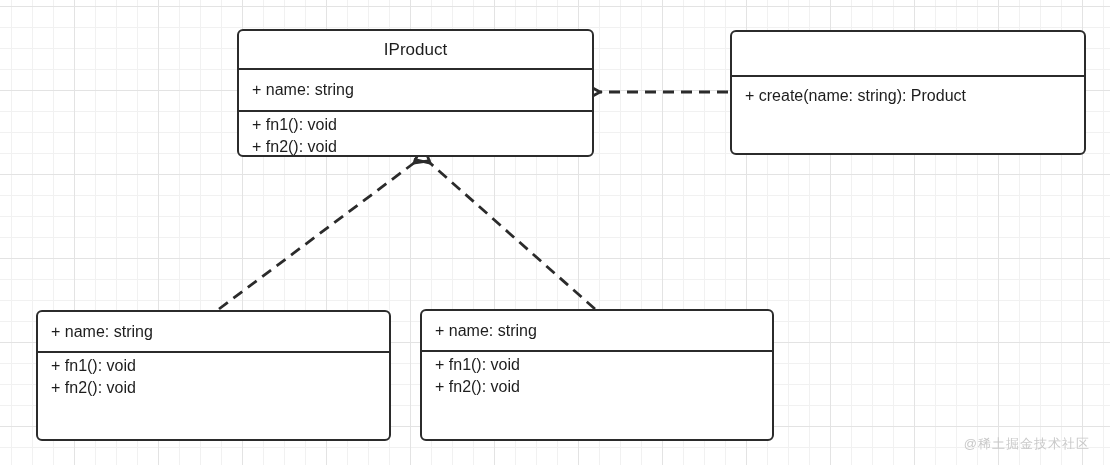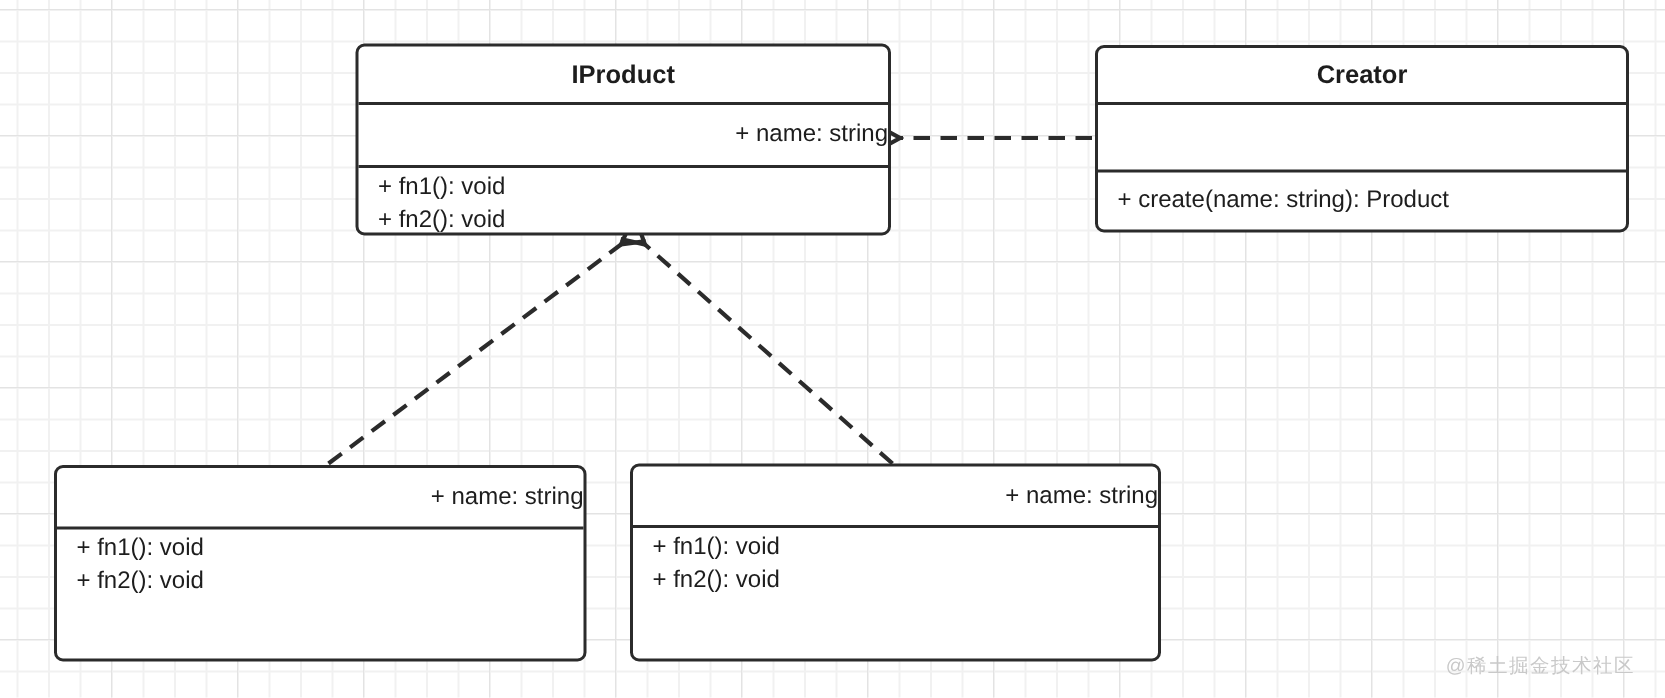--- a/index.html
+++ b/index.html
@@ -19,28 +19,27 @@
     background-size:84px 84px,84px 84px,21px 21px,21px 21px;
     background-position:-10px 6px,-10px 6px,-10px 6px,-10px 6px;
   }
   .uml-class{
     position:absolute;background:var(--box-fill);
     border:2.5px solid var(--stroke);border-radius:6px;
     color:var(--text);
   }
   .uml-title{
     display:flex;align-items:center;justify-content:center;
-    font-weight:bold;font-size:17px;
+    font-weight:normal;font-size:17px;
     border-bottom:2.5px solid var(--stroke);
   }
   .uml-attrs{
     display:flex;align-items:center;
     padding-left:13px;font-size:16px;
     border-bottom:2.5px solid var(--stroke);
-    justify-content:flex-end;
   }
   .uml-methods{
     padding:2px 0 0 13px;font-size:16px;line-height:22px;
   }
   .uml-methods.center{display:flex;align-items:center;padding-top:0;}
   .arrows{position:absolute;left:0;top:0;width:1110px;height:465px;pointer-events:none;}
   .arrows line{stroke:var(--stroke);stroke-width:2.8;stroke-dasharray:11 7;fill:none;}
   .arrowhead-path{stroke:var(--stroke);stroke-width:2.8;fill:none;}
   .watermark{
     position:absolute;right:20px;bottom:12px;
@@ -68,21 +67,20 @@
     <div class="uml-attrs" style="height:42px;">
       <span>+ name: string</span>
     </div>
     <div class="uml-methods" style="height:41px;">
       <div>+ fn1(): void</div>
       <div>+ fn2(): void</div>
     </div>
   </div>
 
   <div class="uml-class" style="left:730px;top:30px;width:356px;height:125px;">
-    <div class="uml-title" style="height:38px;">Creator</div>
     <div class="uml-attrs" style="height:45px;"></div>
     <div class="uml-methods center" style="height:37px;">
       <div>+ create(name: string): Product</div>
     </div>
   </div>
 
   <div class="uml-class" style="left:36px;top:310px;width:355px;height:131px;">
     <div class="uml-attrs" style="height:41px;">
       <span>+ name: string</span>
     </div>

